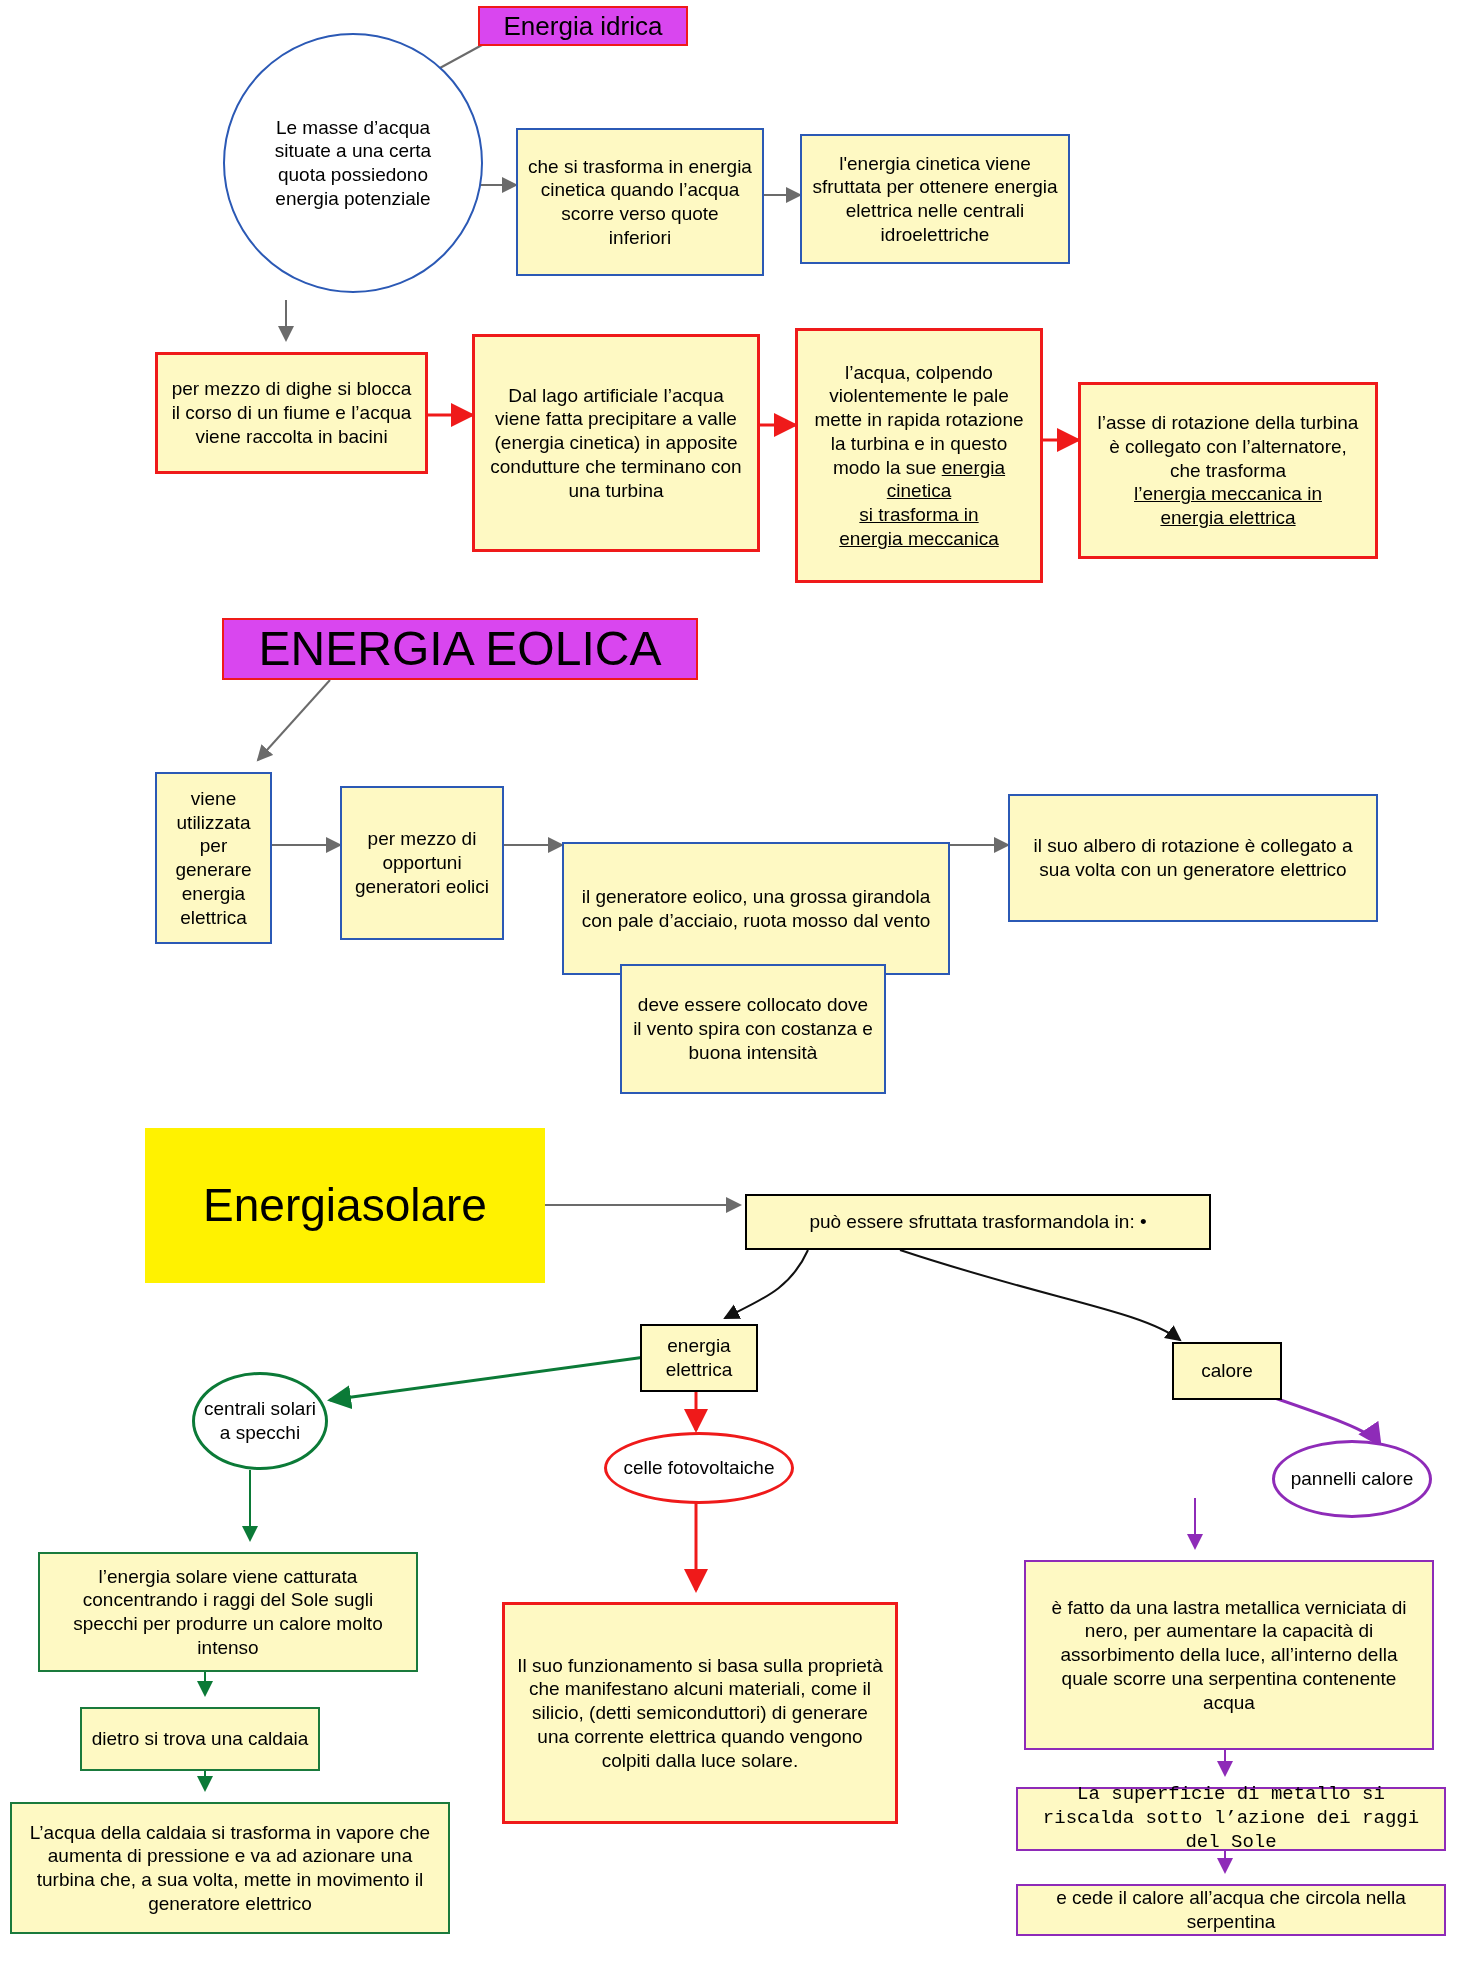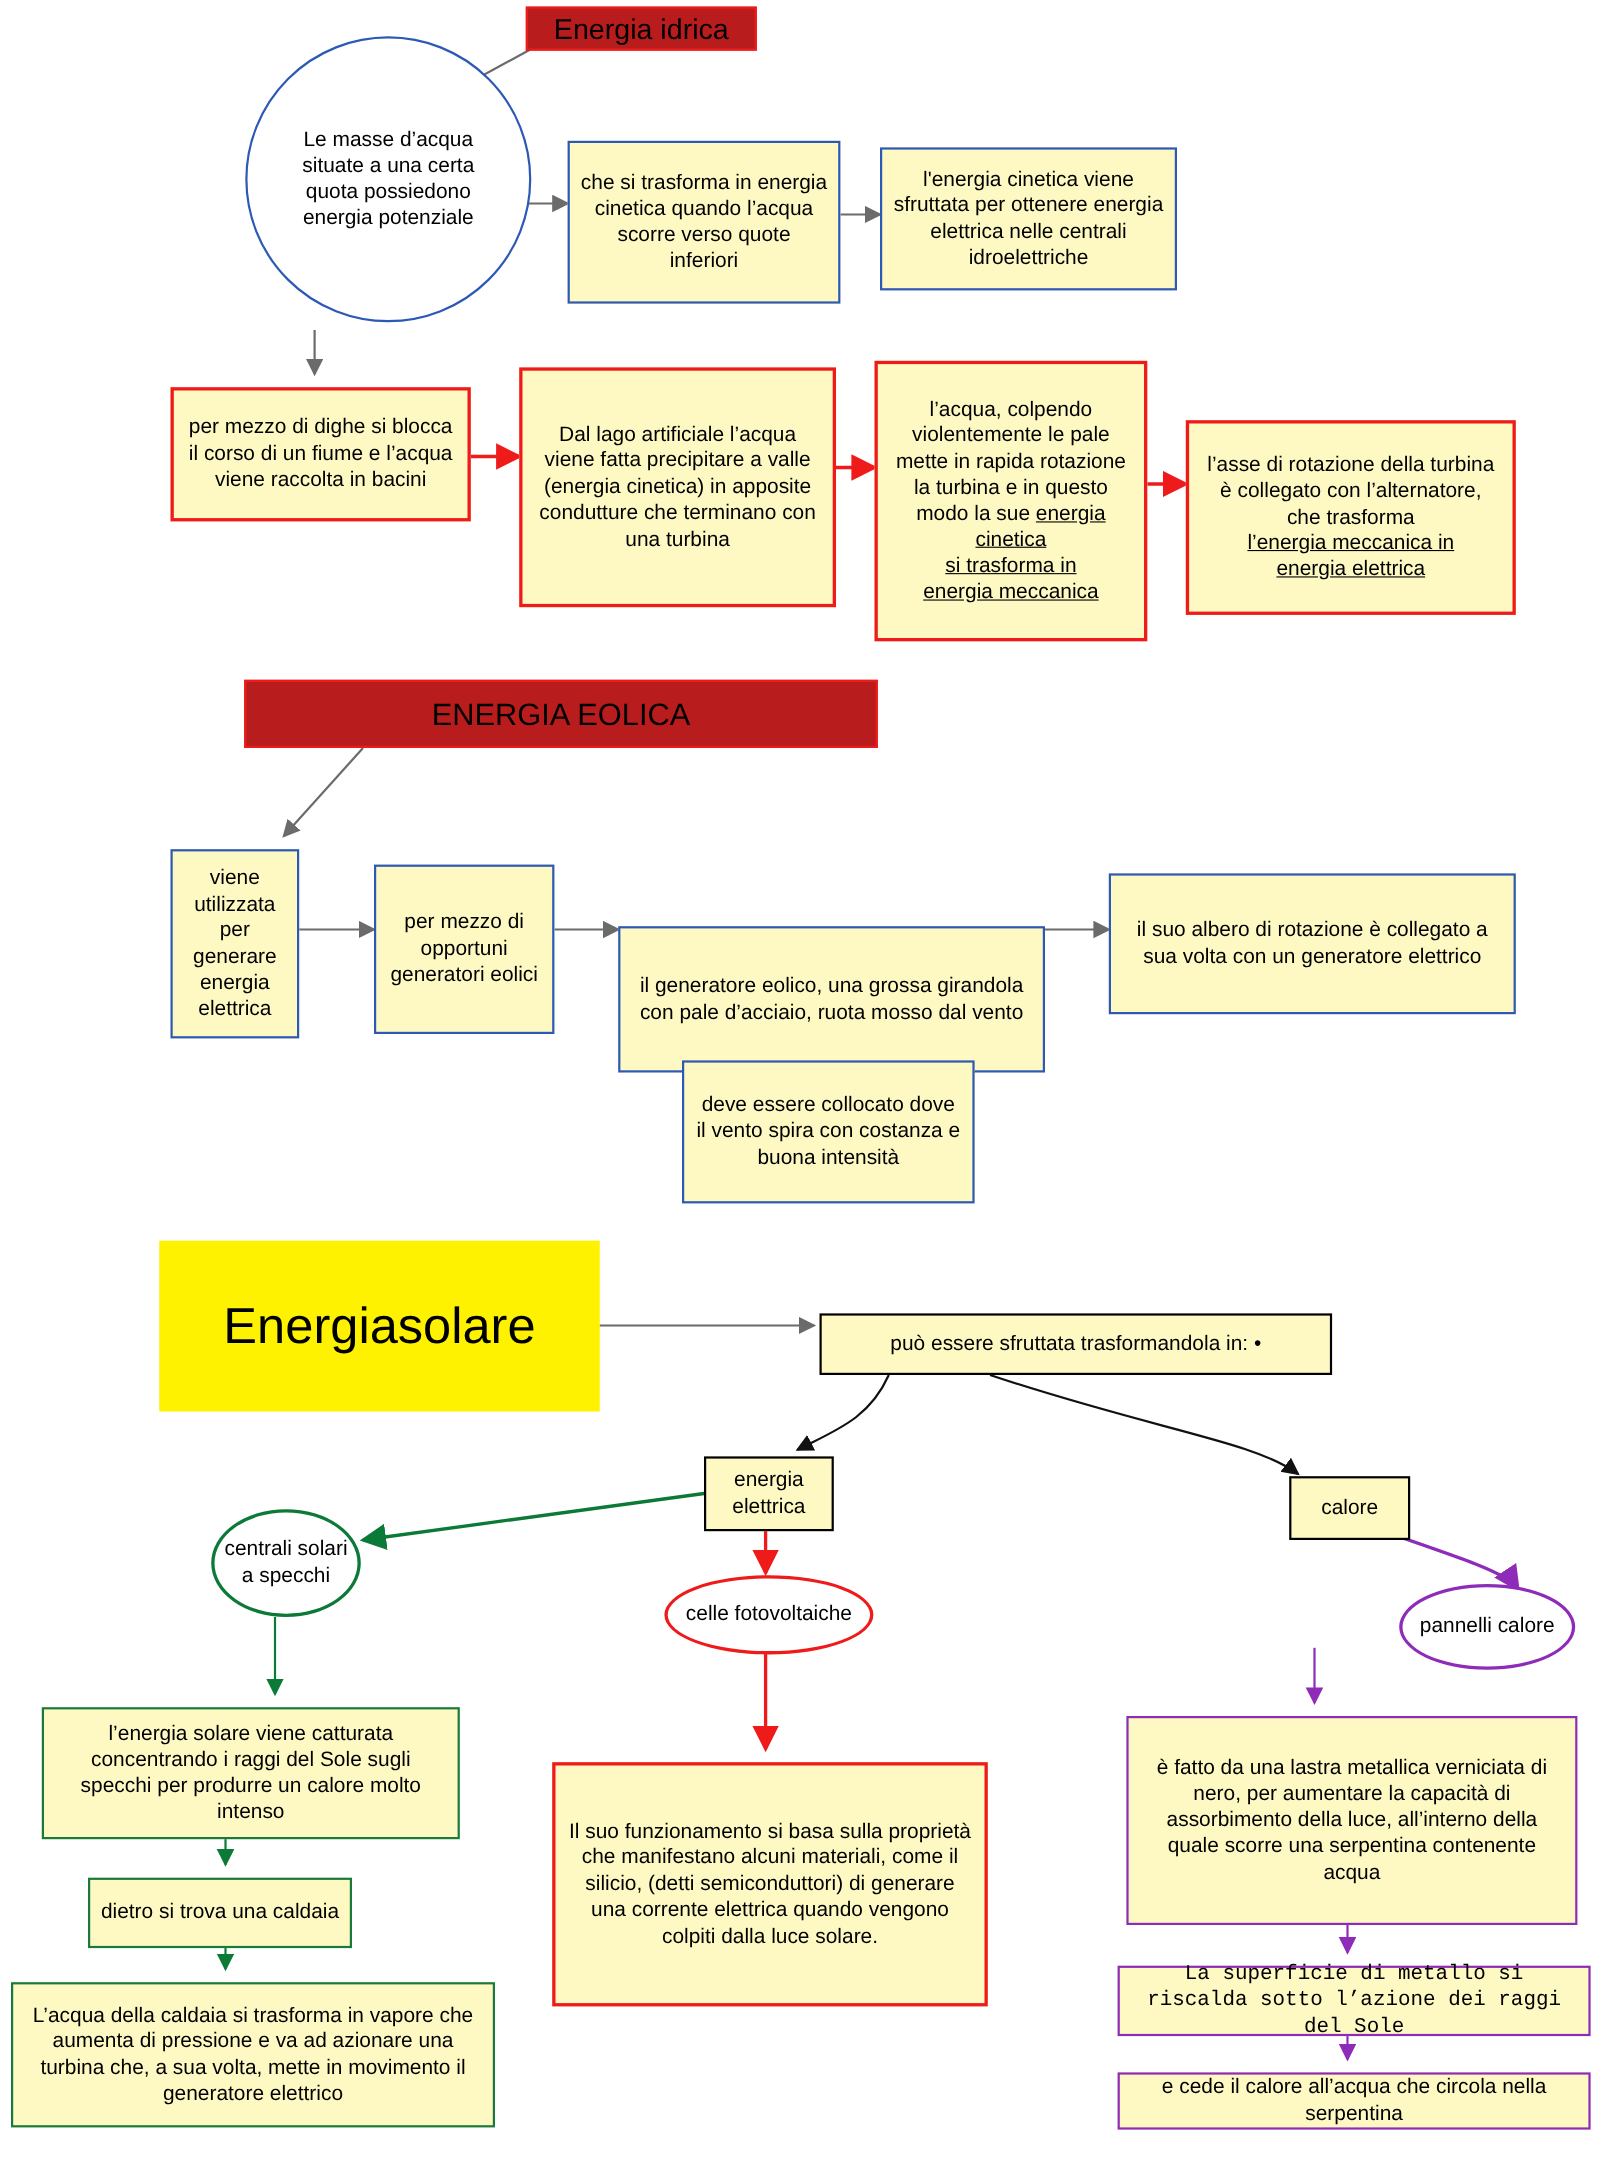--- a/index.html
+++ b/index.html
@@ -4,21 +4,21 @@
 <style>
   html,body{margin:0;padding:0;background:#ffffff;}
   body{width:1462px;height:1984px;position:relative;font-family:"Liberation Sans",sans-serif;color:#000;}
   #canvas{position:relative;width:1462px;height:1984px;overflow:hidden;}
   .node{position:absolute;box-sizing:border-box;display:flex;align-items:center;justify-content:center;text-align:center;line-height:1.25;}
   .rect{border:2px solid #2b59b5;background:#fef9c3;margin-top:12px;}
   .rect.red{border:3px solid #ef1a1a;}
   .rect.green{border:2px solid #1a7a3c;}
   .rect.purple{border:2px solid #8e2bb8;}
   .rect.black{border:2px solid #000;}
-  .title-yellow{background:#b91c1c;border:2px solid #ef1a1a;}
+  .title-yellow{background:#d946ef;border:2px solid #ef1a1a;}
   .circle{border:2px solid #2b59b5;border-radius:50%;background:#fff;}
   .ellipse{border-radius:50%;background:#fff;}
   .ell-green{border:3px solid #0b7a37;}
   .ell-red{border:3px solid #ef1a1a;}
   .ell-purple{border:3px solid #8e2bb8;}
   svg.wires{position:absolute;left:0;top:0;width:1462px;height:1984px;pointer-events:none;}
   .u{text-decoration:underline;}
 </style>
 </head>
 <body>
@@ -94,21 +94,21 @@
   </div>
 
   <div class="node rect red" style="left:1078px;top:370px;width:300px;height:177px;font-size:19px;padding:0 12px;">
     <div>
       <span>l’asse di rotazione della turbina è collegato con l’alternatore, che trasforma </span><br>
       <span class="u">l’energia meccanica in </span><br>
       <span class="u">energia elettrica</span>
     </div>
   </div>
 
-  <div class="node title-yellow" style="left:222px;top:618px;width:576px;height:62px;font-size:28px;">ENERGIA EOLICA</div>
+  <div class="node title-yellow" style="left:222px;top:618px;width:476px;height:62px;font-size:48px;">ENERGIA EOLICA</div>
 
   <div class="node rect" style="left:155px;top:760px;width:117px;height:172px;font-size:19px;padding:0 6px;">viene utilizzata per generare energia elettrica</div>
 
   <div class="node rect" style="left:340px;top:774px;width:164px;height:154px;font-size:19px;padding:0 8px;">per mezzo di opportuni generatori eolici</div>
 
   <div class="node rect" style="left:562px;top:830px;width:388px;height:133px;font-size:19px;padding:0 12px;">il generatore eolico, una grossa girandola con pale d’acciaio, ruota mosso dal vento</div>
 
   <div class="node rect" style="left:1008px;top:782px;width:370px;height:128px;font-size:19px;padding:0 12px;">il suo albero di rotazione è collegato a sua volta con un generatore elettrico</div>
 
   <div class="node rect" style="left:620px;top:952px;width:266px;height:130px;font-size:19px;padding:0 10px;">deve essere collocato dove il vento spira con costanza e buona intensità</div>

